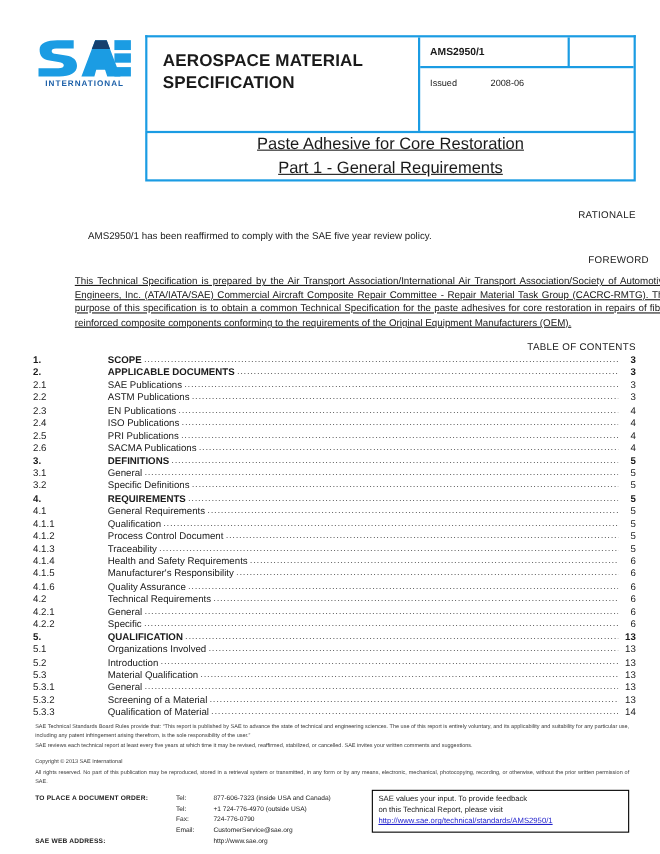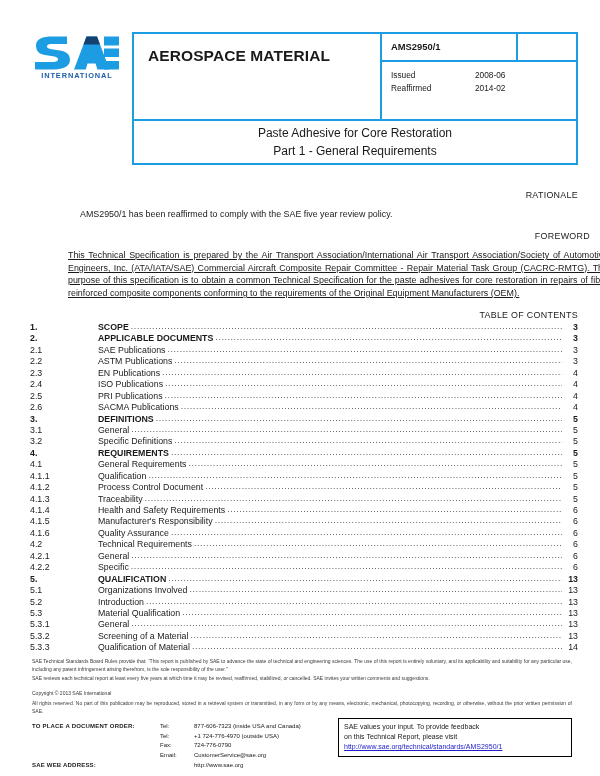--- a/index.html
+++ b/index.html
@@ -92,35 +92,36 @@
     flex: 0 0 60px;
     border-left: 2px solid #1b9ce3;
     box-sizing: border-box;
   }
   .tb-dates {
     flex: 1 1 auto;
     padding: 7px 0 0 9px;
     font-size: 8.3px;
     line-height: 1.55;
   }
-  .date-line { display: flex; gap: 29px; }
+  .date-line { display: flex; }
   .date-label { width: 55px; flex: 0 0 55px; }
   .date-value { }
 
   .tb-row2 {
     border: 2px solid #1b9ce3;
     height: 46px;
     box-sizing: border-box;
     display: flex;
     flex-direction: column;
     align-items: center;
     justify-content: center;
     text-align: center;
-    font-size: 12px;
+    font-size: 15px;
     line-height: 1.5;
+    text-decoration: underline;
   }
 
   
   .centered-head {
     text-align: right;
     font-size: 8.9px;
     letter-spacing: 0.3px;
   }
   .body-text {
     font-size: 8.9px;
@@ -296,34 +297,31 @@
         <rect x="70" y="12.5" width="15" height="8.5" fill="#1b9ce3"></rect>
         <rect x="70" y="25" width="15" height="8.5" fill="#1b9ce3"></rect>
       </svg>
       <div class="logo-sub">INTERNATIONAL</div>
     </div>
 
     <div class="title-block">
       <div class="tb-row1">
         <div class="tb-title">
           <div>AEROSPACE MATERIAL</div>
+          <div>SPECIFICATION</div>
         </div>
         <div class="tb-right">
           <div class="tb-docnum-row">
             <div class="tb-docnum">AMS2950/1</div>
             <div class="tb-blank"></div>
           </div>
           <div class="tb-dates">
             <div class="date-line">
               <span class="date-label">Issued</span>
               <span class="date-value">2008-06</span>
-            </div>
-            <div class="date-line">
-              <span class="date-label">Reaffirmed</span>
-              <span class="date-value">2014-02</span>
             </div>
           </div>
         </div>
       </div>
       <div class="tb-row2">
         <div>Paste Adhesive for Core Restoration</div>
         <div>Part 1 - General Requirements</div>
       </div>
     </div>
   </div>

